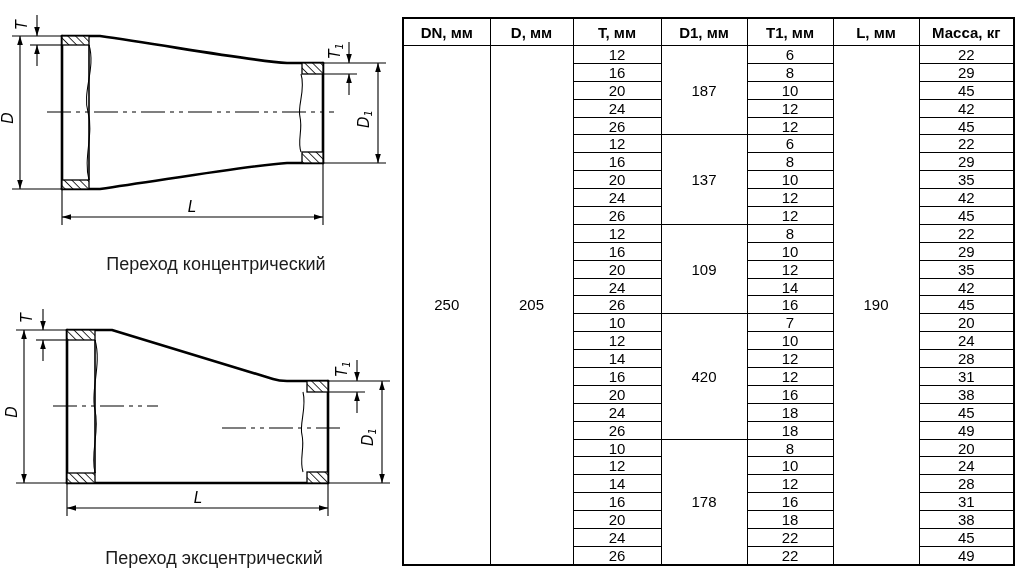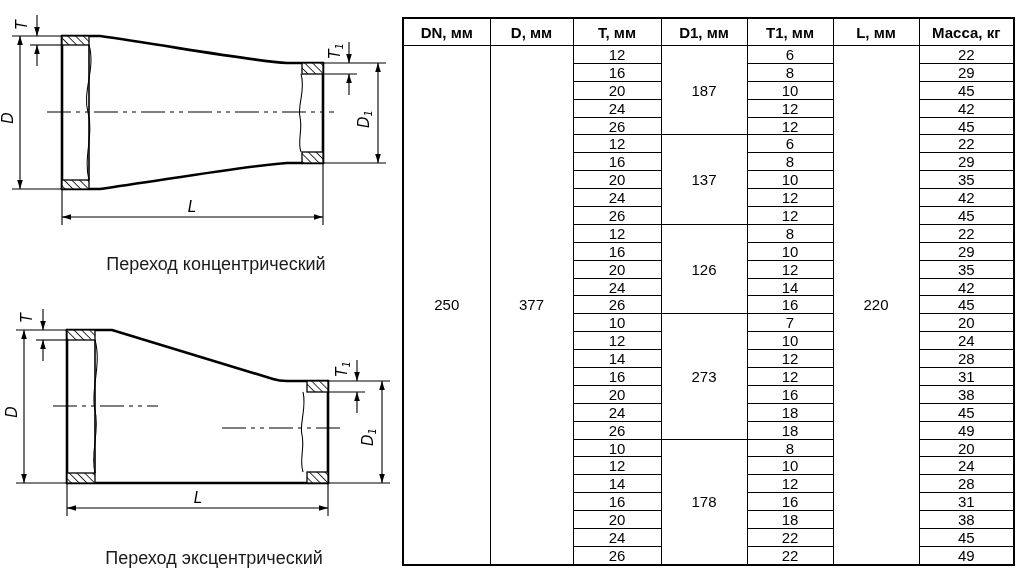--- a/index.html
+++ b/index.html
@@ -145,25 +145,25 @@
         <th>T, мм</th>
         <th>D1, мм</th>
         <th>T1, мм</th>
         <th>L, мм</th>
         <th>Масса, кг</th>
       </tr>
     </thead>
     <tbody>
       <tr>
         <td rowspan="29">250</td>
-        <td rowspan="29">377</td>
+        <td rowspan="29">205</td>
         <td>12</td>
         <td rowspan="5">187</td>
         <td>6</td>
-        <td rowspan="29">220</td>
+        <td rowspan="29">190</td>
         <td>22</td>
       </tr>
       <tr>
           <td>16</td>
           <td>8</td>
           <td>29</td>
         </tr>
       <tr>
           <td>20</td>
           <td>10</td>
@@ -202,21 +202,21 @@
           <td>42</td>
         </tr>
       <tr>
           <td>26</td>
           <td>12</td>
           <td>45</td>
         </tr>
 
       <tr>
           <td>12</td>
-          <td rowspan="5">126</td>
+          <td rowspan="5">109</td>
           <td>8</td>
           <td>22</td>
         </tr>
       <tr>
           <td>16</td>
           <td>10</td>
           <td>29</td>
         </tr>
       <tr>
           <td>20</td>
@@ -229,21 +229,21 @@
           <td>42</td>
         </tr>
       <tr>
           <td>26</td>
           <td>16</td>
           <td>45</td>
         </tr>
 
       <tr>
           <td>10</td>
-          <td rowspan="7">273</td>
+          <td rowspan="7">420</td>
           <td>7</td>
           <td>20</td>
         </tr>
       <tr>
           <td>12</td>
           <td>10</td>
           <td>24</td>
         </tr>
       <tr>
           <td>14</td>

